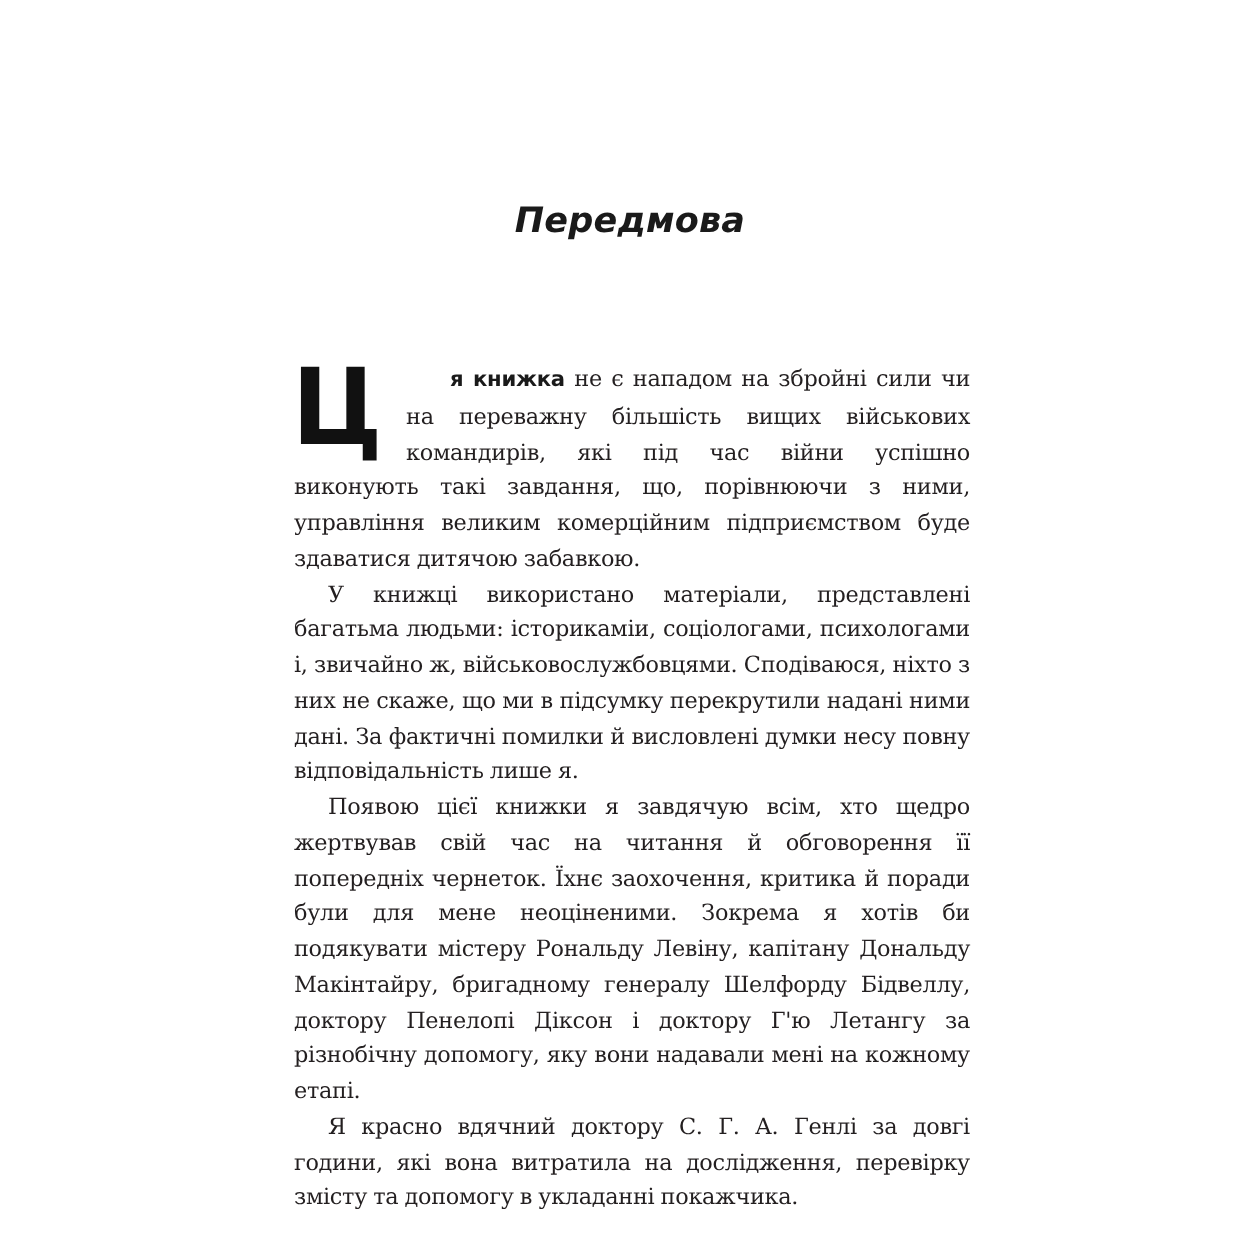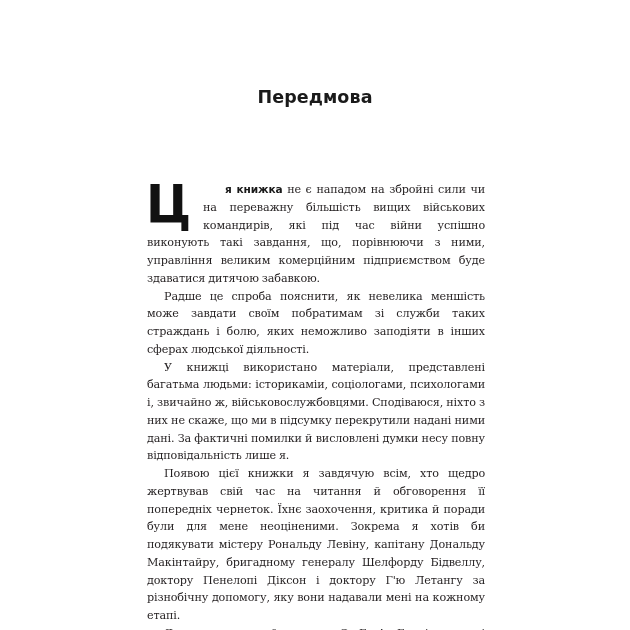--- a/index.html
+++ b/index.html
@@ -20,27 +20,28 @@
       left: 0;
       top: 0;
       width: 630px;
       height: 630px;
       background: #ffffff;
     }
     .title {
       position: absolute;
       left: 0;
       width: 630px;
-      top: 87px;
+      top: 101px;
       text-align: center;
       font-family: "DejaVu Sans", sans-serif;
       font-weight: bold;
       font-size: 17.5px;
       letter-spacing: 0.1px;
       color: #1a1a1a;
+      font-style: italic;
     }
     .text-block {
       position: absolute;
       left: 147px;
       top: 181px;
       width: 338px;
       font-size: 11.2px;
       line-height: 17.75px;
       text-align: justify;
       letter-spacing: -0.15px;
@@ -76,19 +77,18 @@
     }
   </style>
 </head>
 <body>
 
 <div class="page">
   <div class="title">Передмова</div>
 
   <div class="text-block">
     <p class="para first"><span class="dropcap">Ц</span><span class="lead">я книжка</span><span> не є нападом на збройні сили чи на переважну більшість вищих військових командирів, які під час війни успішно виконують такі завдання, що, порівнюючи з ними, управління великим комерційним підприємством буде здаватися дитячою забавкою.</span></p>
-    <p class="para">Радше це спроба пояснити, як невелика меншість може завдати своїм побратимам зі служби таких страждань і болю, яких неможливо заподіяти в інших сферах людської діяльності.</p>
     <p class="para">У книжці використано матеріали, представлені багатьма людьми: історикаміи, соціологами, психологами і, звичайно ж, військовослужбовцями. Сподіваюся, ніхто з них не скаже, що ми в підсумку перекрутили надані ними дані. За фактичні помилки й висловлені думки несу повну відповідальність лише я.</p>
     <p class="para">Появою цієї книжки я завдячую всім, хто щедро жертвував свій час на читання й обговорення її попередніх чернеток. Їхнє заохочення, критика й поради були для мене неоціненими. Зокрема я хотів би подякувати містеру Рональду Левіну, капітану Дональду Макінтайру, бригадному генералу Шелфорду Бідвеллу, доктору Пенелопі Діксон і доктору Г'ю Летангу за різнобічну допомогу, яку вони надавали мені на кожному етапі.</p>
     <p class="para">Я красно вдячний доктору С. Г. А. Генлі за довгі години, які вона витратила на дослідження, перевірку змісту та допомогу в укладанні покажчика.</p>
 
   </div>
 </div>
 
 </body></html>

